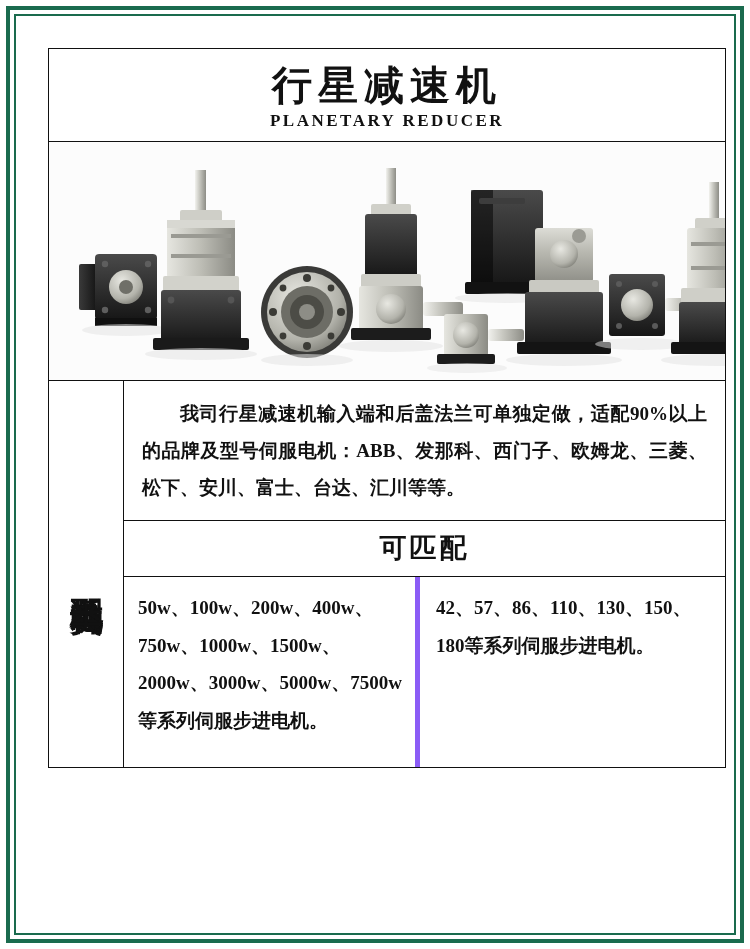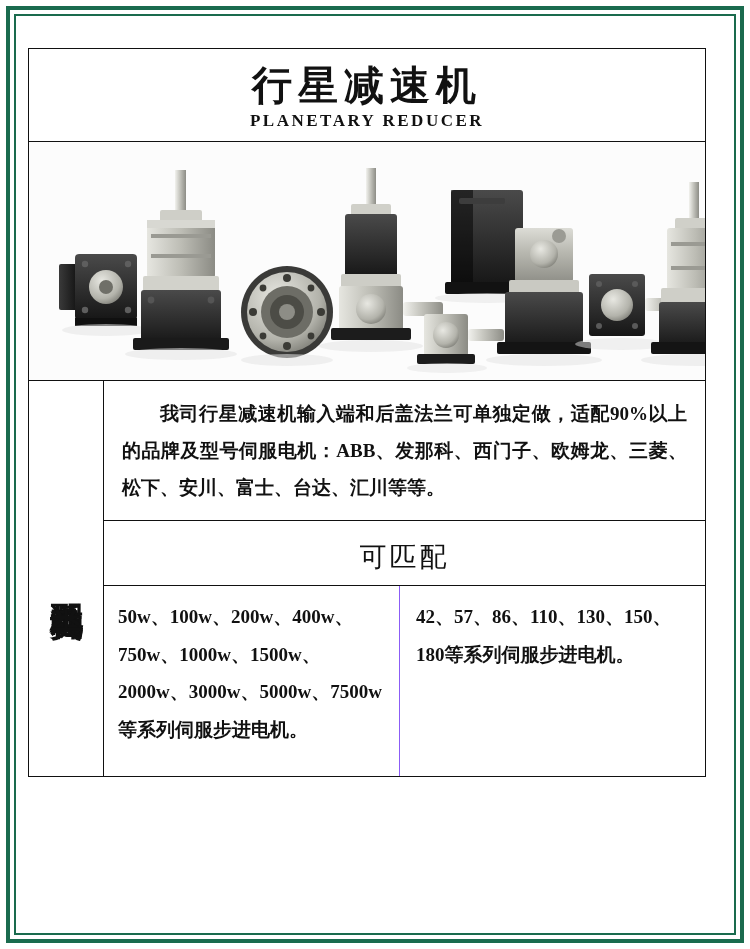--- a/index.html
+++ b/index.html
@@ -38,21 +38,21 @@
     left: 14px;
     top: 14px;
     right: 14px;
     bottom: 14px;
     border: 2px solid #1a6b4e;
     box-sizing: border-box;
   }
 
   .content {
     position: absolute;
-    left: 28px;
+    left: 48px;
     top: 48px;
     width: 678px;
     box-sizing: border-box;
     border: 1px solid #111;
     background: #fff;
   }
 
   
   .title-block {
     border-bottom: 1px solid #111;
@@ -150,35 +150,34 @@
   }
 
   .match-head {
     border-bottom: 1px solid #111;
     text-align: center;
     padding: 9px 0 10px 0;
   }
   .match-head-text {
     font-family: "Liberation Serif", serif;
     font-size: 27px;
-    font-weight: normal;
+    font-weight: bold;
     letter-spacing: 3px;
     color: #111;
-    margin-top: 9px;
   }
 
   .match-cols {
     display: flex;
     align-items: stretch;
     min-height: 190px;
   }
   .col-left {
     flex: 0 0 296px;
     width: 296px;
-    border-right: 1px solid #8b5cf6;
+    border-right: 5px solid #8b5cf6;
     padding: 12px 10px 14px 14px;
     box-sizing: border-box;
   }
   .col-right {
     flex: 1 1 auto;
     padding: 12px 12px 14px 16px;
     box-sizing: border-box;
   }
   .col-text {
     font-family: "Liberation Serif", serif;

